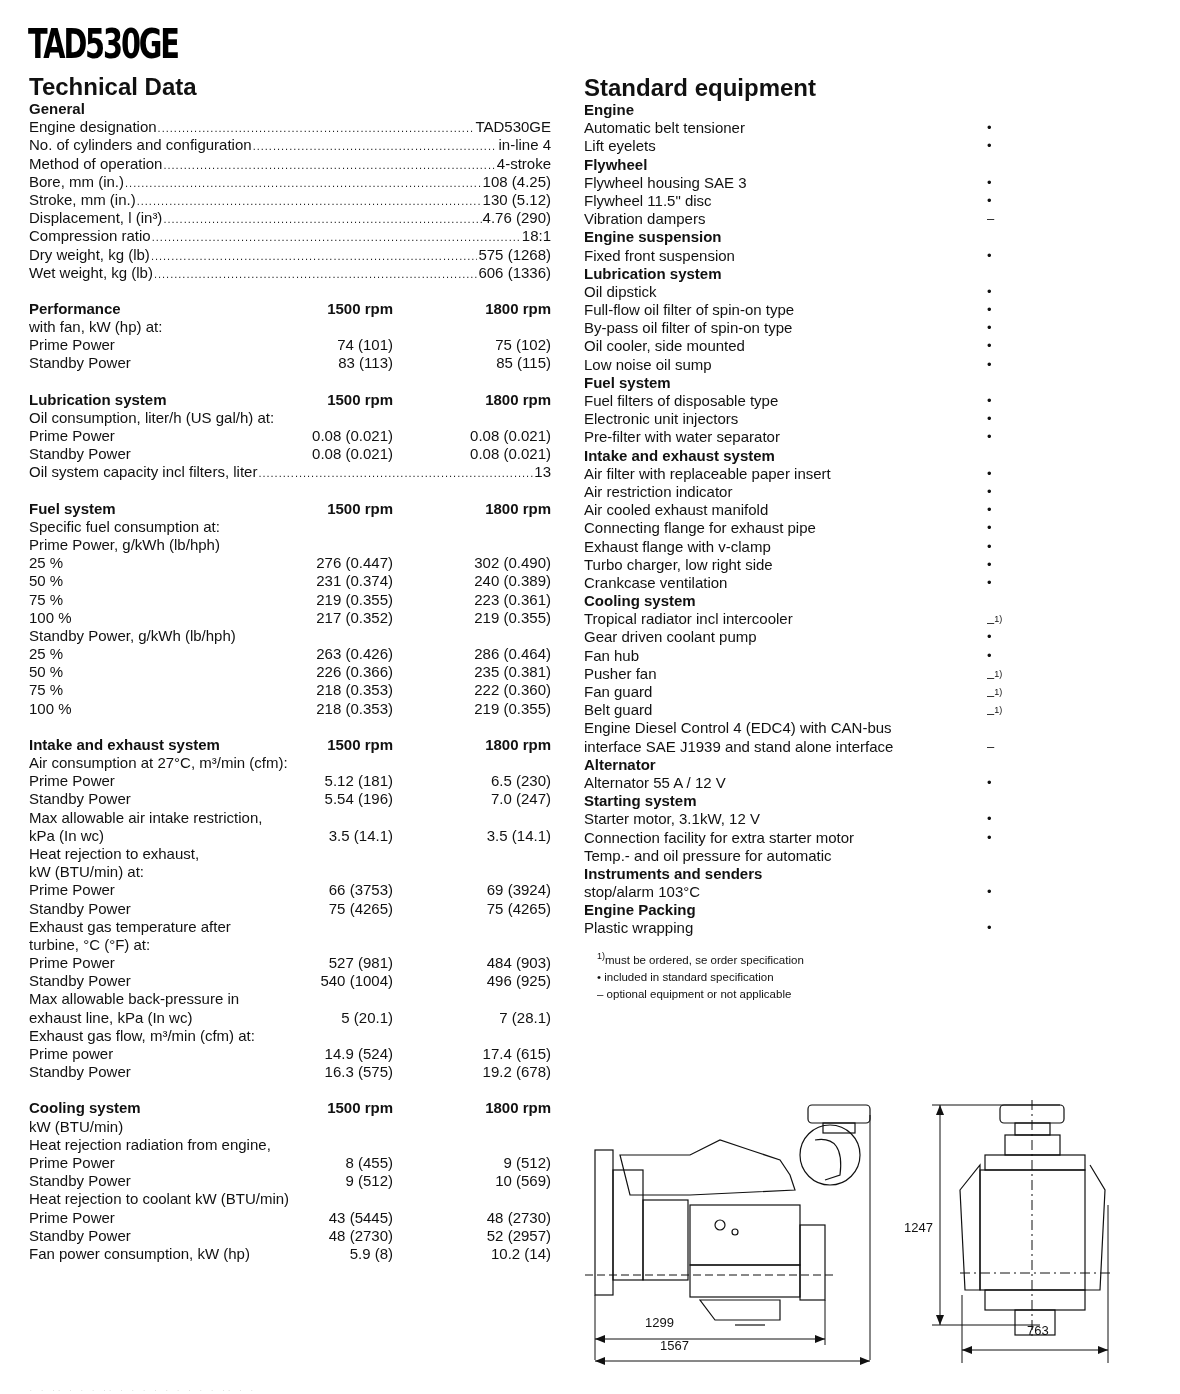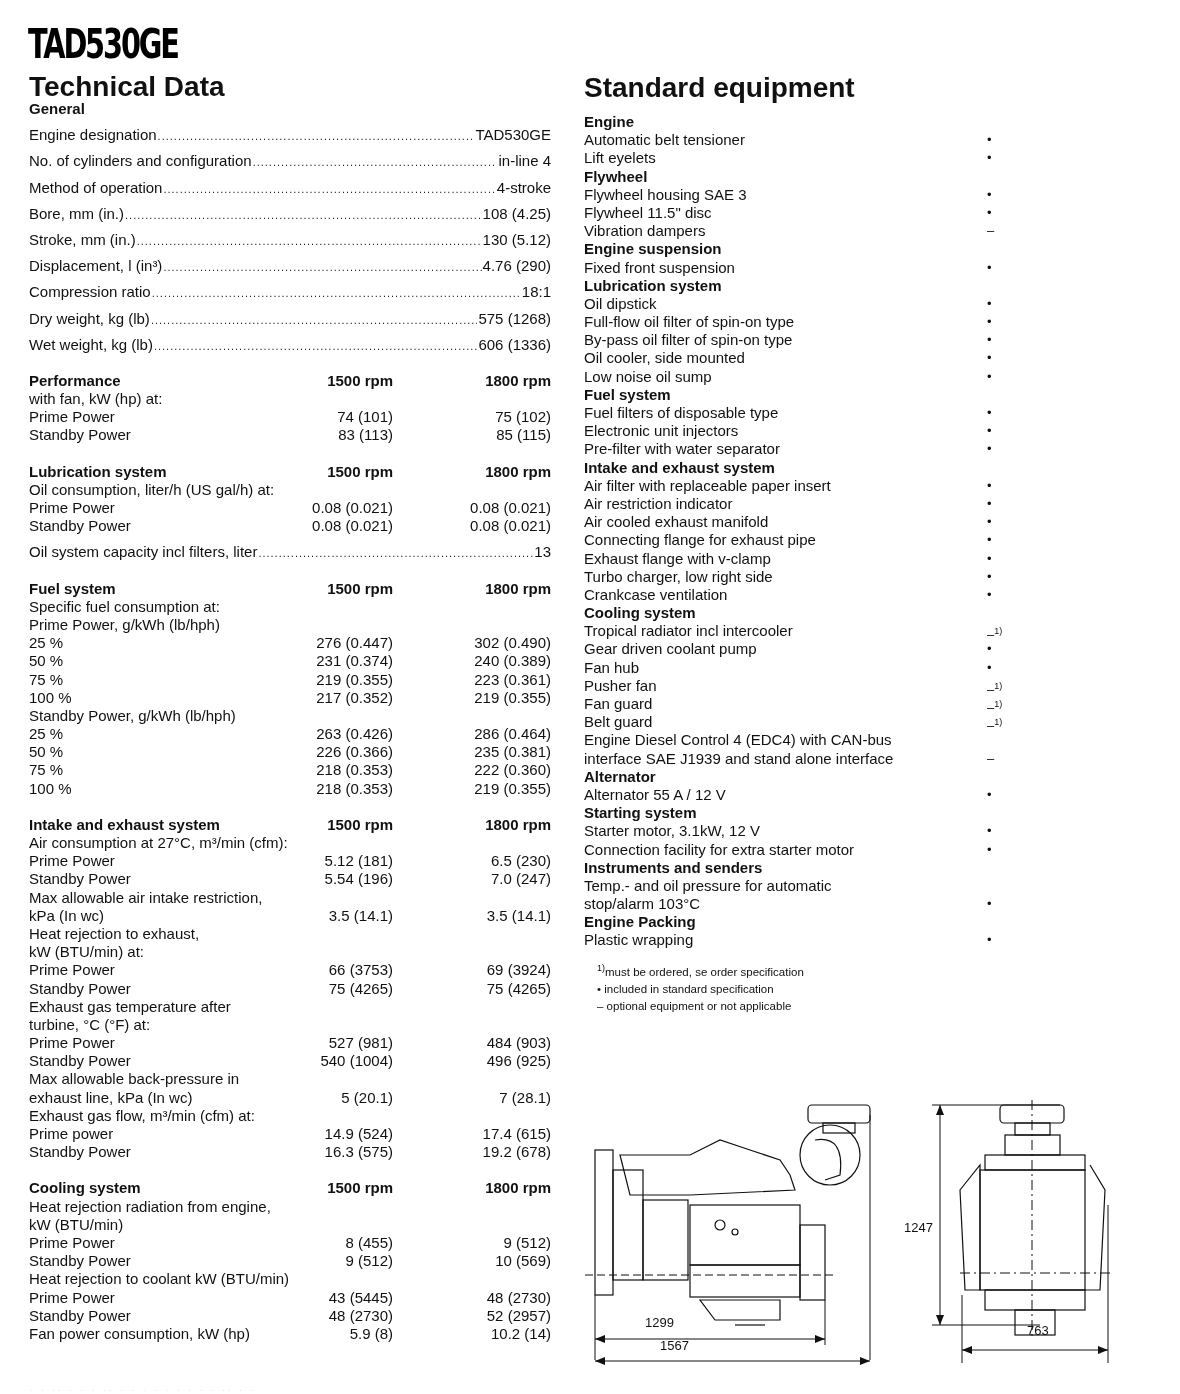--- a/index.html
+++ b/index.html
@@ -1,26 +1,26 @@
 <!DOCTYPE html>
 <html><head>
 <meta charset="utf-8">
 <style>
   html, body { margin:0; padding:0; background:#ffffff; }
   body { width:1180px; height:1394px; position:relative; overflow:hidden;
          font-family:"Liberation Sans", sans-serif; color:#111; }
   .model { position:absolute; left:28px; top:20px; font-family:"DejaVu Sans", sans-serif;
            font-weight:bold; font-size:40px; letter-spacing:-3px; transform:scaleX(0.72);
            transform-origin:left top; line-height:48px; color:#000; }
-  .h1 { font-weight:bold; font-size:28px; line-height:26px; color:#111; }
+  .h1 { font-weight:bold; font-size:24px; line-height:26px; color:#111; }
   .left { position:absolute; left:29px; top:74px; width:522px; }
   .right { position:absolute; left:584px; top:75px; width:420px; }
   .row { font-size:15px; line-height:18.2px; height:18.2px; white-space:nowrap; position:relative; }
   .sub { font-weight:bold; }
-  .dotted { display:flex; align-items:baseline;margin-top:8px; }
+  .dotted { display:flex; align-items:baseline; }
   .dotted .lbl { flex:0 0 auto; }
   .dotted .dots { flex:1 1 auto; overflow:hidden; margin:0 1px; letter-spacing:1px; color:#222; font-size:11px; }
   .dotted .dots::before { content:"................................................................................................................................................................"; }
   .dotted .val { flex:0 0 auto; }
   .c1 { position:absolute; right:158px; top:0; text-align:right; }
   .c2 { position:absolute; right:0; top:0; text-align:left; }
   .gap { height:18px; }
   .eq-mark { position:absolute; left:403px; top:0; width:20px; text-align:left; font-size:13px; }
   .eq-mark sup { font-size:9px; }
   .legend { font-size:11.5px; line-height:17.5px; margin-top:10px;margin-left:13px; }
@@ -126,33 +126,33 @@
       <div class="row"><span>turbine, °C (°F) at:</span><span class="c1"></span><span class="c2"></span></div>
       <div class="row"><span>Prime Power</span><span class="c1">527 (981)</span><span class="c2">484 (903)</span></div>
       <div class="row"><span>Standby Power</span><span class="c1">540 (1004)</span><span class="c2">496 (925)</span></div>
       <div class="row"><span>Max allowable back-pressure in</span><span class="c1"></span><span class="c2"></span></div>
       <div class="row"><span>exhaust line, kPa (In wc)</span><span class="c1">5 (20.1)</span><span class="c2">7 (28.1)</span></div>
       <div class="row"><span>Exhaust gas flow, m³/min (cfm) at:</span><span class="c1"></span><span class="c2"></span></div>
       <div class="row"><span>Prime power</span><span class="c1">14.9 (524)</span><span class="c2">17.4 (615)</span></div>
       <div class="row"><span>Standby Power</span><span class="c1">16.3 (575)</span><span class="c2">19.2 (678)</span></div>
       <div class="gap"></div>
       <div class="row sub"><span>Cooling system</span><span class="c1">1500 rpm</span><span class="c2">1800 rpm</span></div>
+      <div class="row"><span>kW (BTU/min)</span><span class="c1"></span><span class="c2"></span></div>
       <div class="row"><span>Heat rejection radiation from engine,</span><span class="c1"></span><span class="c2"></span></div>
-      <div class="row"><span>kW (BTU/min)</span><span class="c1"></span><span class="c2"></span></div>
       <div class="row"><span>Prime Power</span><span class="c1">8 (455)</span><span class="c2">9 (512)</span></div>
       <div class="row"><span>Standby Power</span><span class="c1">9 (512)</span><span class="c2">10 (569)</span></div>
       <div class="row"><span>Heat rejection to coolant kW (BTU/min)</span><span class="c1"></span><span class="c2"></span></div>
       <div class="row"><span>Prime Power</span><span class="c1">43 (5445)</span><span class="c2">48 (2730)</span></div>
       <div class="row"><span>Standby Power</span><span class="c1">48 (2730)</span><span class="c2">52 (2957)</span></div>
       <div class="row"><span>Fan power consumption, kW (hp)</span><span class="c1">5.9 (8)</span><span class="c2">10.2 (14)</span></div>
     </div>
 </div>
 
 <div class="right">
-  <div class="h1" style="margin-bottom:12px">Standard equipment</div>
+  <div class="h1" style="margin-bottom:0">Standard equipment</div>
   <div id="equip-body">
       <div class="row sub">Engine</div>
       <div class="row"><span>Automatic belt tensioner</span><span class="eq-mark">•</span></div>
       <div class="row"><span>Lift eyelets</span><span class="eq-mark">•</span></div>
       <div class="row sub">Flywheel</div>
       <div class="row"><span>Flywheel housing SAE 3</span><span class="eq-mark">•</span></div>
       <div class="row"><span>Flywheel 11.5" disc</span><span class="eq-mark">•</span></div>
       <div class="row"><span>Vibration dampers</span><span class="eq-mark">–</span></div>
       <div class="row sub">Engine suspension</div>
       <div class="row"><span>Fixed front suspension</span><span class="eq-mark">•</span></div>
@@ -181,22 +181,22 @@
       <div class="row"><span>Pusher fan</span><span class="eq-mark">–<sup>1)</sup></span></div>
       <div class="row"><span>Fan guard</span><span class="eq-mark">–<sup>1)</sup></span></div>
       <div class="row"><span>Belt guard</span><span class="eq-mark">–<sup>1)</sup></span></div>
       <div class="row"><span>Engine Diesel Control 4 (EDC4) with CAN-bus</span><span class="eq-mark"></span></div>
       <div class="row"><span>interface SAE J1939 and stand alone interface</span><span class="eq-mark">–</span></div>
       <div class="row sub">Alternator</div>
       <div class="row"><span>Alternator 55 A / 12 V</span><span class="eq-mark">•</span></div>
       <div class="row sub">Starting system</div>
       <div class="row"><span>Starter motor, 3.1kW, 12 V</span><span class="eq-mark">•</span></div>
       <div class="row"><span>Connection facility for extra starter motor</span><span class="eq-mark">•</span></div>
+      <div class="row"><span>Temp.- and oil pressure for automatic</span><span class="eq-mark"></span></div>
       <div class="row sub">Instruments and senders</div>
-      <div class="row"><span>Temp.- and oil pressure for automatic</span><span class="eq-mark"></span></div>
       <div class="row"><span>stop/alarm 103°C</span><span class="eq-mark">•</span></div>
       <div class="row sub">Engine Packing</div>
       <div class="row"><span>Plastic wrapping</span><span class="eq-mark">•</span></div>
     </div>
   <div class="legend">
     <div><sup>1)</sup><span>must be ordered, se order specification</span></div>
     <div>•  included in standard specification</div>
     <div>– optional equipment or not applicable</div>
   </div>
 </div>

